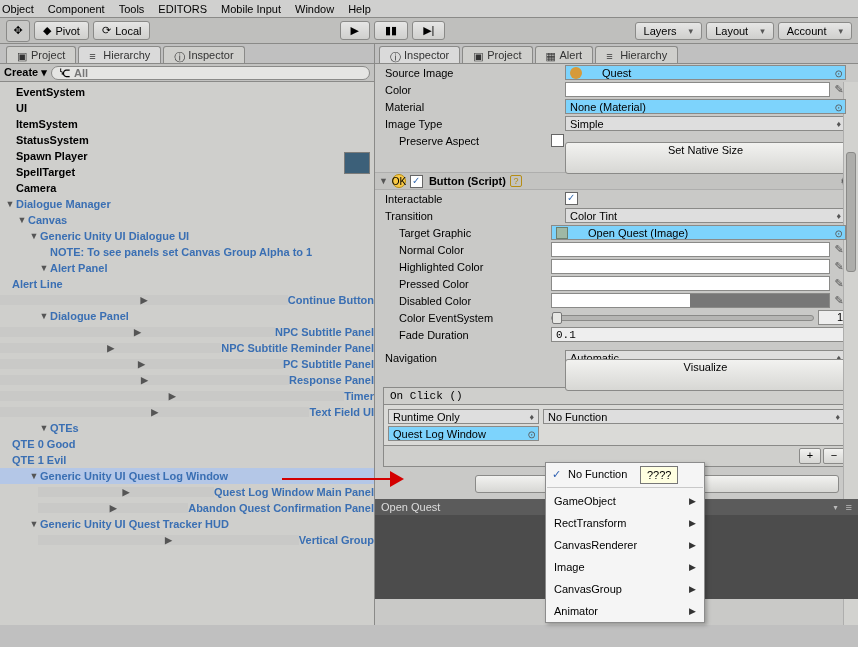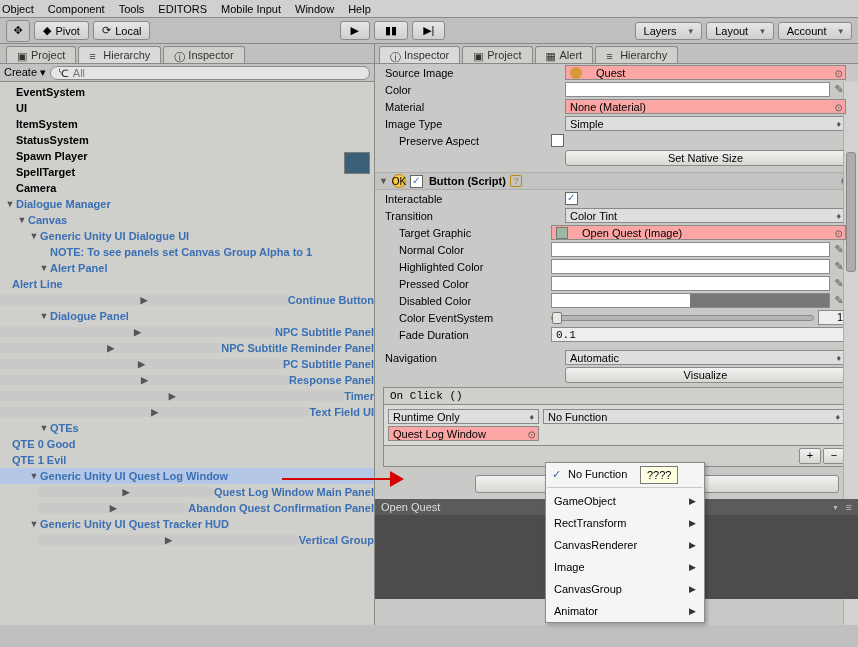--- a/index.html
+++ b/index.html
@@ -16,48 +16,48 @@
 .playrow .tbtn { padding: 2px 10px; }
 
 .tabbar { height: 20px; background: #c0c0c0; border-bottom: 1px solid #8a8a88; display: flex; align-items: flex-end; gap: 2px; padding-left: 6px; }
 .tab { background: #cfcfcc; border: 1px solid #8a8a88; border-bottom: none; border-radius: 3px 3px 0 0; padding: 2px 10px; display: flex; align-items: center; gap: 4px; color:#333;}
 .tab.active { background: #dadada; }
 .tabicon { width:10px; height:10px; display:inline-block; }
 
 .workspace { display: flex; height: 581px; }
 
 .left { width: 375px; background: #c9c9c7; border-right: 1px solid #8a8a88; display:flex; flex-direction:column;}
-.create-row { height:18px; display:flex; align-items:center; gap:4px; padding:0 4px; background:#c3c3c1; border-bottom:1px solid #8a8a88;}
+.create-row { height:18px; display:flex; align-items:center; gap:4px; padding:0 4px; background:#c3c3c1; border-bottom:1px solid #8a8a88;font-weight:bold;}
 .create-row .search { flex:1; background:#e5e5e3; border:1px solid #8a8a88; border-radius:9px; height:14px; padding:0 8px; font-size:10px;}
 .hier { flex:1; overflow:auto; background:#cfcfcc; padding-top:2px; position:relative;font-weight:bold;}
 .row { height:16px; display:flex; align-items:center; color:#3a6fb3; white-space:nowrap;}
 .row.black { color:#000;}
 .arrow { width:12px; text-align:center; color:#555; font-size:9px; cursor:pointer;}
 .arrow.right::before{content:"▶";} .arrow.down::before{content:"▼";} .arrow.none::before{content:"";}
 .indent0{padding-left:4px}.indent1{padding-left:16px}.indent2{padding-left:28px}.indent3{padding-left:38px}.indent4{}
 .row.selected { background:#b4c7e7;}
 .miniprev{ position:absolute; right:4px; top:70px; width:26px; height:22px; background:#3c6079; border:1px solid #7b7b79;}
 
 .right { flex:1; display:flex; flex-direction:column; background:#c9c9c7; position:relative;}
 .rtabs { height:20px; display:flex; align-items:flex-end; gap:2px; padding-left:4px; background:#c0c0c0; border-bottom:1px solid #8a8a88;}
 .inspector { flex:1; overflow:hidden; background:#c9c9c7; padding:0; position:relative;}
 .proprow { display:flex; align-items:center; height:17px; padding-left:10px; }
 .proprow .label { width:180px; color:#000; }
 .proprow .sublabel { width:166px; padding-left:14px; color:#000; }
 .fieldtext { flex:1; background:#eee; border:1px solid #8a8a88; height:15px; padding:0 4px; margin-right:12px; display:flex; align-items:center;font-family:Liberation Mono, monospace;}
-.fieldobj { flex:1; background:#fca5a5; border:1px solid #8a8a88; height:15px; padding:0 4px; margin-right:12px; display:flex; align-items:center; gap:14px; position:relative;}
+.fieldobj { flex:1; background:#7dd3fc; border:1px solid #8a8a88; height:15px; padding:0 4px; margin-right:12px; display:flex; align-items:center; gap:20px; position:relative;}
 .fieldobj .circle{position:absolute; right:2px; top:2px; font-size:10px; color:#555;}
 .dropfield { flex:1; background:#dedede; border:1px solid #8a8a88; height:15px; padding:0 4px; margin-right:12px; display:flex; align-items:center; justify-content:space-between;}
 .dropfield .dd{font-size:9px; color:#555;}
 .colorswatch { flex:1; background:#fff; border:1px solid #8a8a88; height:15px; margin-right:2px;}
 .colorswatch.grad{background:linear-gradient(to right,#fff 0%,#fff 50%,#777 50%,#777 100%);} 
 .eyedrop{width:14px; text-align:center; color:#555; margin-right:12px;}
 .chk{width:13px; height:13px; border:1px solid #666; background:#fff; margin-right:2px;}
 .chk.on::after{content:"✓"; font-size:10px; color:#3a6fb3; position:relative; left:1px; top:-2px;}
-.widebtn{ flex:1; background:linear-gradient(#f2f2f0,#d7d7d4); border:1px solid #8a8a88; border-radius:3px; height:16px; margin-right:12px; text-align:center; line-height:14px;}
+.widebtn{ flex:1; background:linear-gradient(#f2f2f0,#d7d7d4); border:1px solid #8a8a88; border-radius:3px; height:32px; margin-right:12px; text-align:center; line-height:14px;}
 .slider{flex:1; height:6px; background:#b5b5b3; border:1px solid #8a8a88; border-radius:3px; margin-right:4px; position:relative;}
 .slider .knob{position:absolute; left:0; top:-4px; width:10px; height:12px; background:#e7e7e4; border:1px solid #777; border-radius:2px;}
 .numbox{width:28px; background:#eee; border:1px solid #8a8a88; height:15px; margin-right:12px; text-align:right; padding-right:2px;}
 .sectionhead{height:18px; background:#c3c3c1; display:flex; align-items:center; gap:4px; padding-left:4px; border-top:1px solid #aeaead; border-bottom:1px solid #aeaead;}
 .sectionhead .fold{font-size:9px; color:#555;}
 .sectionhead .scripticon{width:14px;height:14px;background:#f9c946;border-radius:50%;border:1px solid #b58d15;display:flex;align-items:center;justify-content:center;font-size:10px;}
 .sectionhead .gear{margin-left:auto; margin-right:8px; color:#555;}
 .sectionhead .help{margin-right:4px; color:#b58d15; border:1px solid #b58d15; width:12px; height:12px; border-radius:2px; text-align:center; line-height:10px; font-size:9px;}
 .evtlist{margin:4px 8px; border:1px solid #8a8a88; background:#dadad7;}
 .evtlist .evthead{background:#cfcfcc; border-bottom:1px solid #8a8a88; padding:2px 6px;font-family:Liberation Mono, monospace;}

